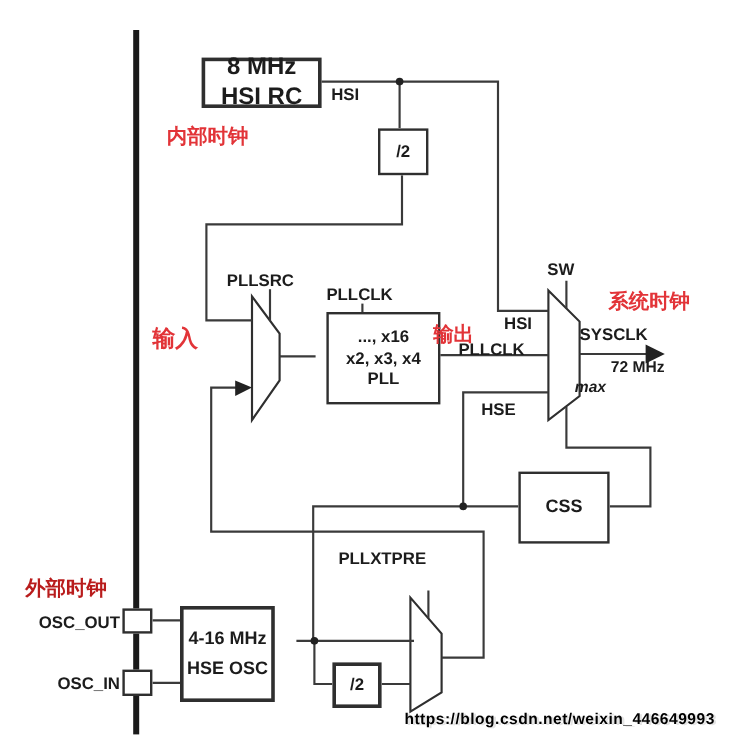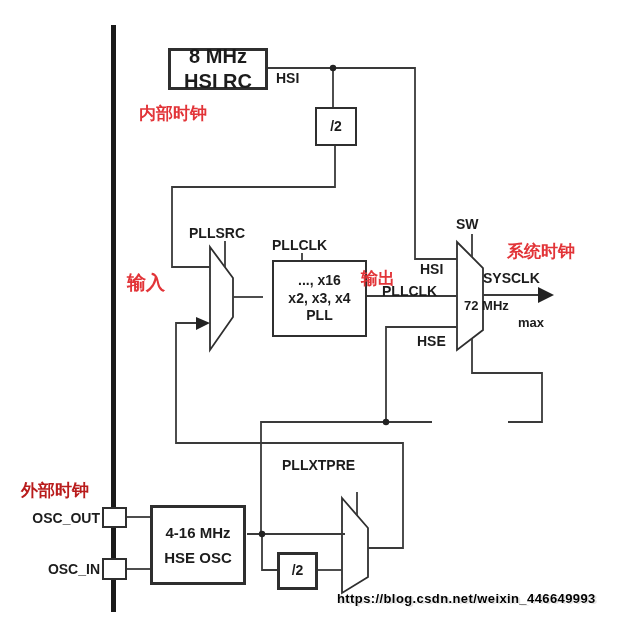--- a/index.html
+++ b/index.html
@@ -84,43 +84,46 @@
   <div class="box thin" style="left:315px;top:107px;width:42px;height:39px;font-size:14px;">
     <span>/2</span>
   </div>
 
   <div class="box thin" style="left:272px;top:260px;width:95px;height:77px;font-size:14px;">
     <span>..., x16</span>
     <span>x2, x3, x4</span>
     <span>PLL</span>
   </div>
 
+  <div class="box thin" style="left:432px;top:393px;width:76px;height:60px;font-size:15px;">
+    <span>CSS</span>
+  </div>
 
-  <div class="box thick" style="left:150px;top:505px;width:96px;height:80px;font-size:15px;line-height:1.7;">
+  <div class="box thick" style="left:150px;top:505px;width:79px;height:80px;font-size:15px;line-height:1.7;">
     <span>4-16 MHz</span>
     <span>HSE OSC</span>
   </div>
 
   <div class="box thick" style="left:277px;top:552px;width:41px;height:38px;font-size:14px;">
     <span>/2</span>
   </div>
 
   <div class="pad" style="left:102px;top:507px;width:25px;height:21px;"></div>
   <div class="pad" style="left:102px;top:558px;width:25px;height:22px;"></div>
 
   <div class="lbl" style="left:276px;top:70px;">HSI</div>
   <div class="lbl" style="left:189px;top:225px;">PLLSRC</div>
   <div class="lbl" style="left:272px;top:237px;">PLLCLK</div>
   <div class="lbl" style="left:456px;top:216px;">SW</div>
   <div class="lbl" style="left:420px;top:261px;">HSI</div>
   <div class="lbl" style="left:382px;top:283px;">PLLCLK</div>
-  <div class="lbl" style="left:417px;top:333px;">HSE</div>
+  <div class="lbl" style="left:401px;top:333px;">HSE</div>
   <div class="lbl" style="left:483px;top:270px;">SYSCLK</div>
-  <div class="lbl fs13" style="left:464px;top:298px;">72 MHz</div>
-  <div class="lbl fs13" style="left:518px;top:315px;">max</div>
+  <div class="lbl fs13" style="left:509px;top:298px;">72 MHz</div>
+  <div class="lbl fs13" style="left:479px;top:315px;font-style:italic;">max</div>
   <div class="lbl" style="left:282px;top:457px;">PLLXTPRE</div>
   <div class="lbl right-align" style="left:8px;top:510px;width:92px;">OSC_OUT</div>
   <div class="lbl right-align" style="left:8px;top:561px;width:92px;">OSC_IN</div>
 
   <div class="red" style="left:139px;top:103px;color:#e23438;">
     <div>内部时钟</div>
   </div>
   <div class="red fs19" style="left:127px;top:271px;color:#e23438;text-align:center;">输入</div>
   <div class="red" style="left:361px;top:268px;color:#e23438;">输出</div>
   <div class="red" style="left:507px;top:241px;color:#e23438;">系统时钟</div>

